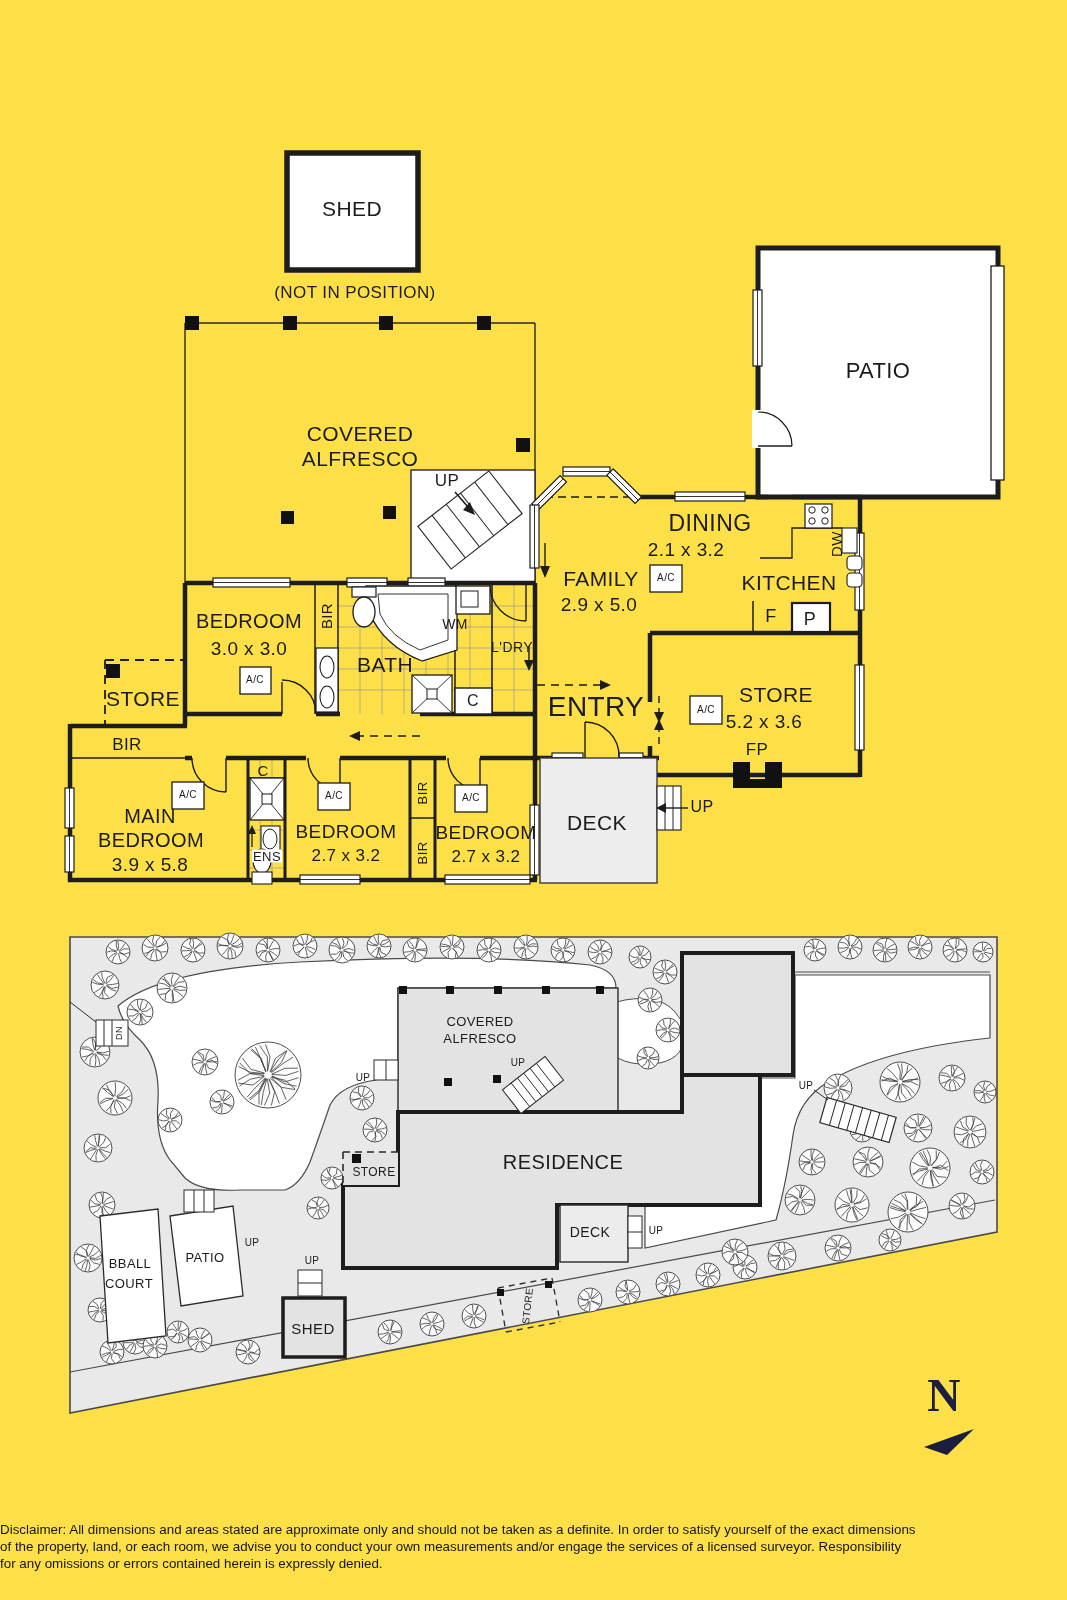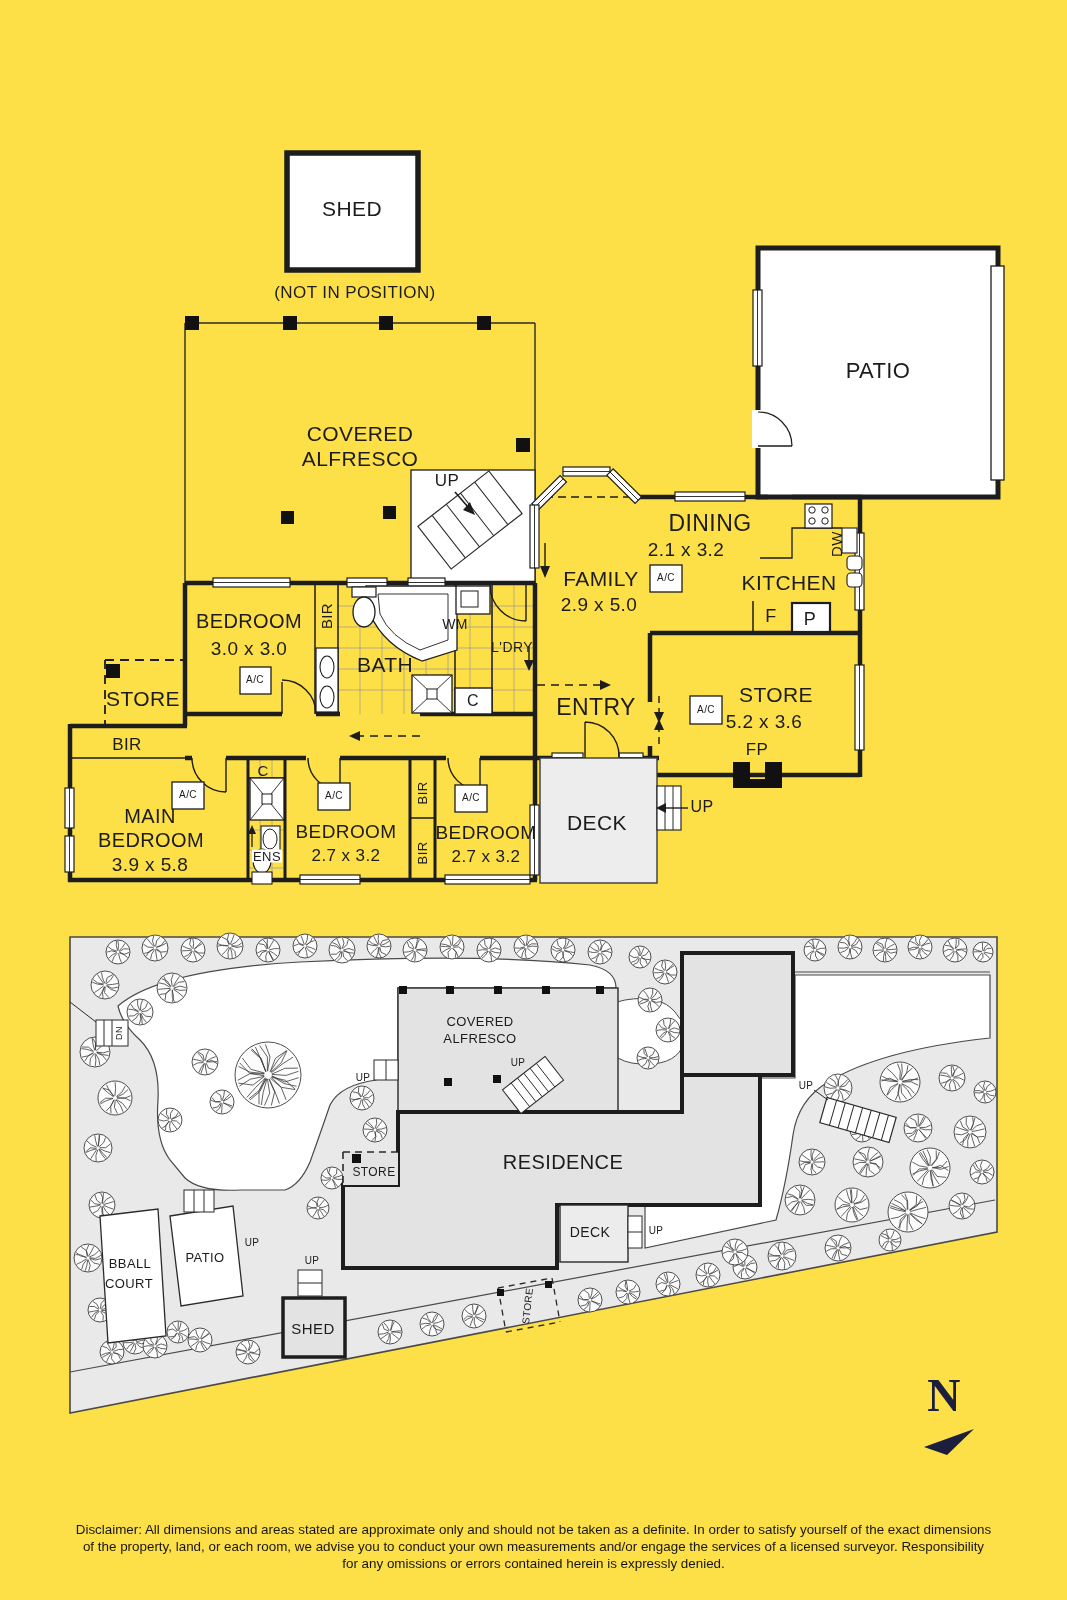--- a/index.html
+++ b/index.html
@@ -4,21 +4,21 @@
 <style>
   html,body{margin:0;padding:0;background:#fff;}
   .stage{position:relative;width:1067px;height:1600px;background:#fde047;overflow:hidden;
          font-family:"Liberation Sans","DejaVu Sans",sans-serif;color:#1c1c1c;}
   .stage svg{position:absolute;left:0;top:0;}
   .lb{position:absolute;transform:translate(-50%,-50%);white-space:nowrap;line-height:1;
       letter-spacing:.4px;color:#1c1c1c;}
   .rot{transform:translate(-50%,-50%) rotate(-90deg);}
   .rot86{transform:translate(-50%,-50%) rotate(-84deg);}
   .north{font-family:"Liberation Serif","DejaVu Serif",serif;font-weight:700;color:#1b1f3d;}
-  .disc{position:absolute;width:1067px;text-align:center;font-size:13.4px;color:#161616;letter-spacing:0;}
+  .disc{position:absolute;width:1067px;font-size:13.4px;color:#161616;letter-spacing:0;}
 </style>
 </head>
 <body>
 
 <div class="stage">
 
 <svg width="1067" height="1600" viewBox="0 0 1067 1600">
 
   <g>
 
@@ -650,21 +650,21 @@
 <div class="lb" style="left:710px;top:523px;font-size:23px">DINING</div>
 <div class="lb" style="left:686px;top:549px;font-size:19px">2.1 x 3.2</div>
 <div class="lb" style="left:601px;top:578px;font-size:21px">FAMILY</div>
 <div class="lb" style="left:599px;top:604px;font-size:19px">2.9 x 5.0</div>
 <div class="lb" style="left:789px;top:582px;font-size:21px">KITCHEN</div>
 <div class="lb rot" style="left:836px;top:544px;font-size:15px">DW</div>
 <div class="lb" style="left:771px;top:616px;font-size:18px">F</div>
 <div class="lb" style="left:810px;top:619px;font-size:18px">P</div>
 <div class="lb" style="left:776px;top:694px;font-size:21px">STORE</div>
 <div class="lb" style="left:764px;top:721px;font-size:19px">5.2 x 3.6</div>
-<div class="lb" style="left:596px;top:707px;font-size:23px">ENTRY</div>
+<div class="lb" style="left:596px;top:707px;font-size:28px">ENTRY</div>
 <div class="lb" style="left:757px;top:749px;font-size:17px">FP</div>
 <div class="lb" style="left:249px;top:621px;font-size:20px">BEDROOM</div>
 <div class="lb" style="left:249px;top:648px;font-size:19px">3.0 x 3.0</div>
 <div class="lb" style="left:385px;top:664px;font-size:21px">BATH</div>
 <div class="lb" style="left:455px;top:624px;font-size:14px">WM</div>
 <div class="lb" style="left:512px;top:647px;font-size:14px">L'DRY</div>
 <div class="lb" style="left:473px;top:701px;font-size:16px">C</div>
 <div class="lb" style="left:143px;top:698px;font-size:21px">STORE</div>
 <div class="lb" style="left:127px;top:744px;font-size:17px">BIR</div>
 <div class="lb rot" style="left:326px;top:616px;font-size:15px">BIR</div>

